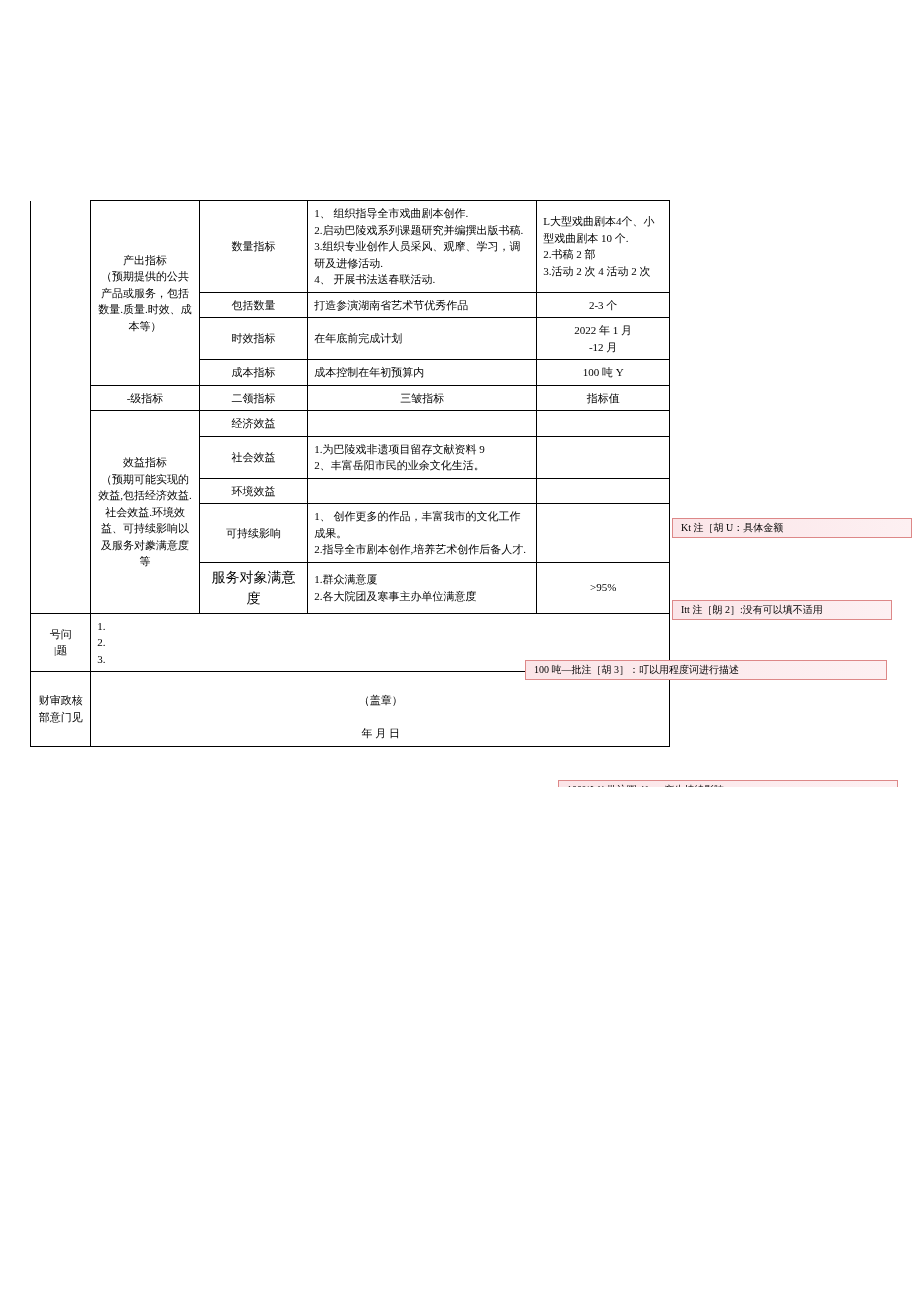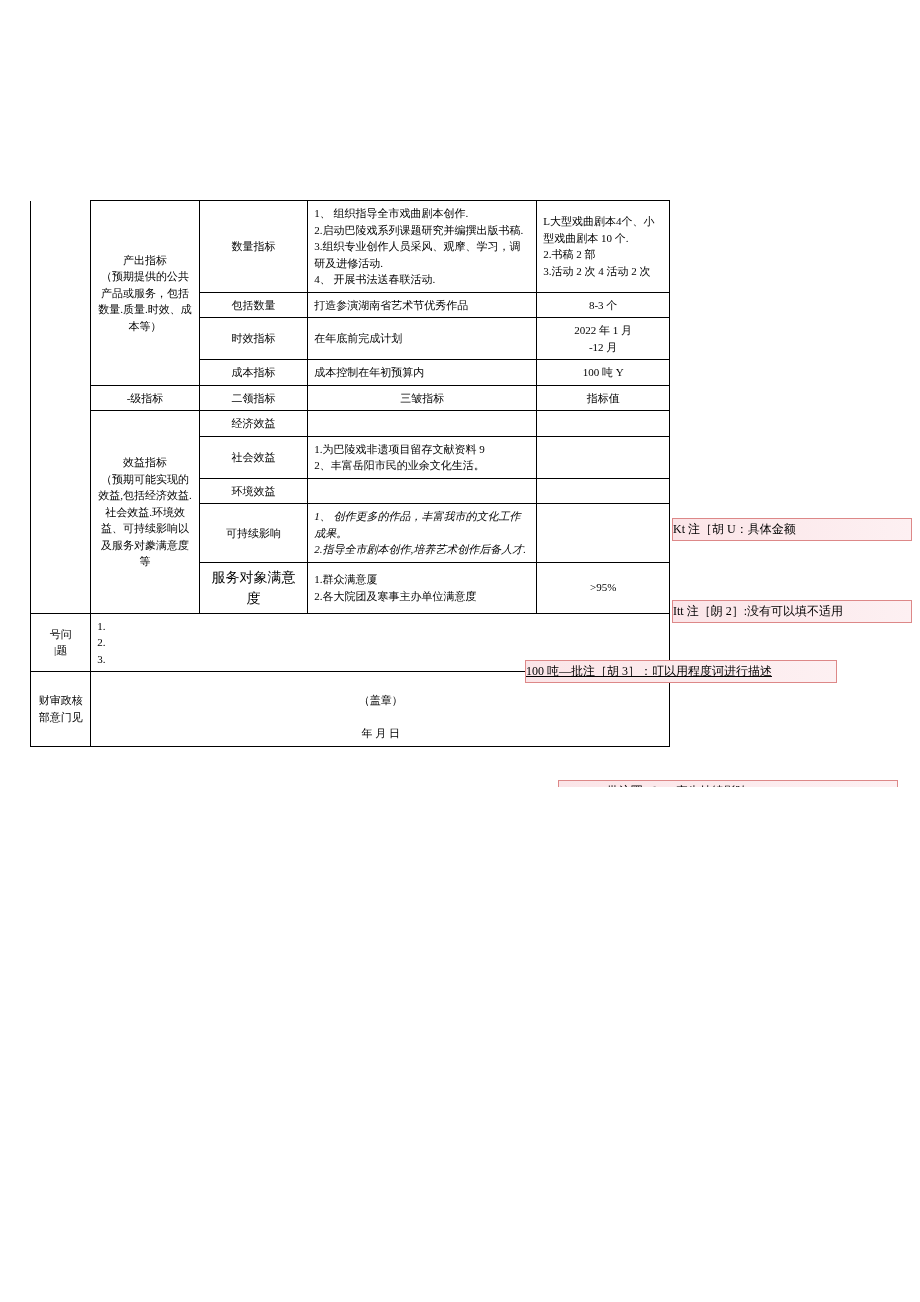--- a/index.html
+++ b/index.html
@@ -26,24 +26,24 @@
     padding: 4px 6px;
     vertical-align: middle;
     word-wrap: break-word;
     font-size: 11px;
     line-height: 1.5;
   }
   .center { text-align: center; }
   .header-row td { font-weight: normal; text-align: center; }
   .comment {
     position: absolute;
-    font-size: 12px;
+    font-size: 10px;
     border: 1px solid #d88;
     background: linear-gradient(to right, #fbe5e8, #fdf0f2);
-    padding: 2px 0;
+    padding: 2px 8px;
     white-space: nowrap;
   }
   .col0 { width: 50px; }
   .col1 { width: 90px; }
   .col2 { width: 90px; }
   .col3 { width: 190px; }
   .col4 { width: 110px; }
 </style>
 </head>
 <body>
@@ -68,21 +68,21 @@
 2.启动巴陵戏系列课题研究并编撰出版书稿.
 3.组织专业创作人员采风、观摩、学习，调研及进修活动.
 4、 开展书法送春联活动.</td>
     <td style="white-space:pre-line;">L大型戏曲剧本4个、小型戏曲剧本 10 个.
 2.书稿 2 部
 3.活动 2 次 4 活动 2 次</td>
   </tr>
   <tr>
     <td class="center">包括数量</td>
     <td style="white-space:pre-line;margin-top:41px;">打造参演湖南省艺术节优秀作品</td>
-    <td class="center">8-3 个</td>
+    <td class="center">2-3 个</td>
   </tr>
   <tr>
     <td class="center">时效指标</td>
     <td>在年底前完成计划</td>
     <td class="center" style="white-space:pre-line;">2022 年 1 月
 -12 月</td>
   </tr>
   <tr>
     <td class="center">成本指标</td>
     <td>成本控制在年初预算内</td>
@@ -109,21 +109,21 @@
 2、丰富岳阳市民的业余文化生活。</td>
     <td style="white-space:nowrap;"></td>
   </tr>
   <tr>
     <td class="center">环境效益</td>
     <td></td>
     <td></td>
   </tr>
   <tr>
     <td class="center">可持续影响</td>
-    <td style="white-space:pre-line;font-style:italic;">1、 创作更多的作品，丰富我市的文化工作成果。
+    <td style="white-space:pre-line;">1、 创作更多的作品，丰富我市的文化工作成果。
 2.指导全市剧本创作,培养艺术创作后备人才.</td>
     <td style="white-space:nowrap;"></td>
   </tr>
   <tr>
     <td class="center" style="font-size:14px;">服务对象满意度</td>
     <td style="white-space:pre-line;">1.群众满意厦
 2.各大院团及寒事主办单位满意度</td>
     <td class="center">&gt;95%</td>
   </tr>
 
@@ -140,17 +140,17 @@
 部意门见</td>
     <td colspan="4" class="center" style="white-space:pre-line; padding:20px 3px 4px 4px;">（盖章）
 
 年       月       日</td>
   </tr>
 
 </tbody>
     </table>
 
 <div class="comment" style="top:518px; left:672px; width:240px;">Kt 注［胡 U：具体金额</div>
-<div class="comment" style="top:600px; left:672px; width:240px;">Itt 注［朗 2］:没有可以填不适用</div>
-<div class="comment" style="top:660px; left:525px; width:312px;text-decoration:underline;">100 吨—批注［胡 3］：叮以用程度诃进行描述</div>
+<div class="comment" style="top:600px; left:672px; width:220px;">Itt 注［朗 2］:没有可以填不适用</div>
+<div class="comment" style="top:660px; left:525px; width:362px;">100 吨—批注［胡 3］：叮以用程度诃进行描述</div>
 <div class="comment" style="top:780px; left:558px; width:340px;">100%L1j 批注圈 4］：产生持续影响</div>
 
 </div>
 
 </body></html>

